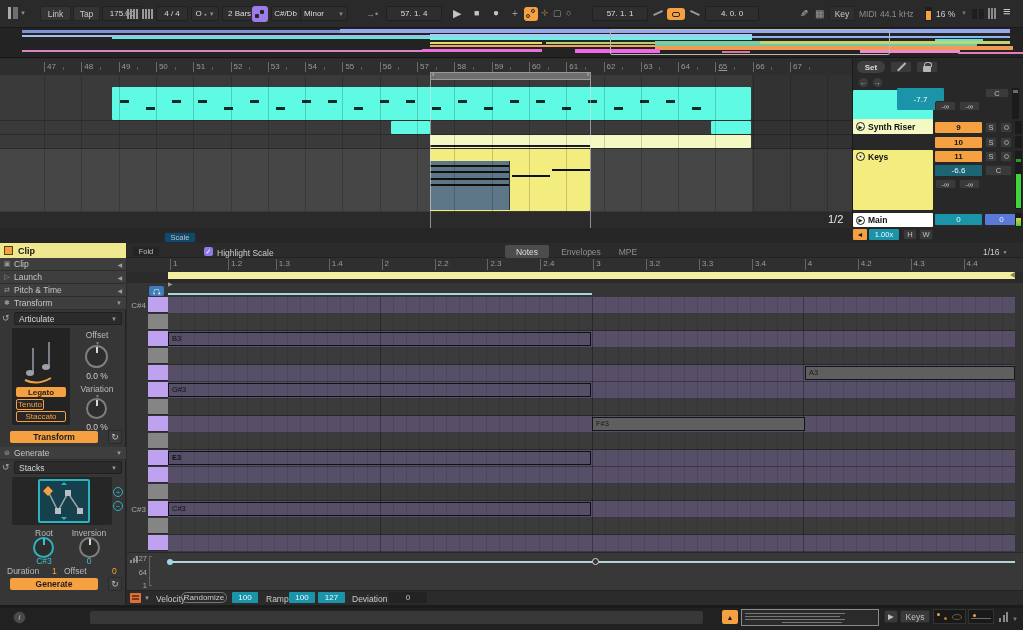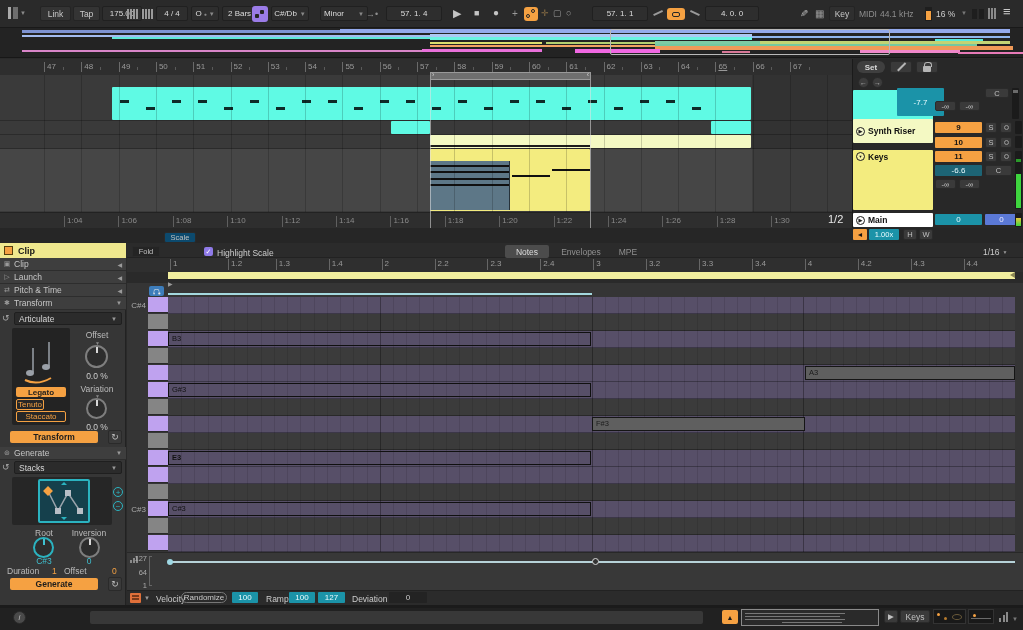--- a/index.html
+++ b/index.html
@@ -76,21 +76,21 @@
         <span style="font-size:6px;color:#888">▼</span>
       </div>
     <div class="a" style="left:252px;top:6px;width:16px;height:16px;background:var(--purple_icon);border-radius:3px">
       <i class="a" style="left:3px;top:8px;width:4px;height:4px;background:#262626;border-radius:1px"></i>
         <i class="a" style="left:8px;top:4px;width:4px;height:4px;background:#262626;border-radius:1px"></i>
     </div>
     <div class="a num" style="left:271px;top:6px;width:38px;gap:3px">
         <span>C#/Db</span>
         <span style="font-size:6px;color:#888">▼</span>
       </div>
-    <div class="a num" style="left:320px;top:6px;width:48px;gap:14px">
+    <div class="a num" style="left:300px;top:6px;width:48px;gap:14px">
         <span>Minor</span>
         <span style="font-size:6px;color:#888">▼</span>
       </div>
     <div class="a dim" style="left:366px;top:9px;font-size:9px">→•</div>
     <div class="a num" style="left:386px;top:6px;width:56px">57. 1. 4</div>
     <div class="a" style="left:453px;top:7px;color:#c4c4c4;font-size:11px">▶</div>
     <div class="a" style="left:474px;top:8px;color:#c4c4c4;font-size:9px">■</div>
     <div class="a" style="left:493px;top:7px;color:#c4c4c4;font-size:10px">●</div>
     <div class="a" style="left:512px;top:8px;color:#9a9a9a;font-size:10px">+</div>
     <div class="a" style="left:524px;top:7px;width:14px;height:14px;background:var(--orange);border-radius:3px">
@@ -274,71 +274,55 @@
       <div style="position: absolute; left: 715.4px; top: 75px; width: 1px; height: 137px; background: rgba(0, 0, 0, 0.18); z-index: 2;"></div>
       <div style="position: absolute; left: 752.7px; top: 75px; width: 1px; height: 137px; background: rgba(0, 0, 0, 0.18); z-index: 2;"></div>
       <div style="position: absolute; left: 790px; top: 75px; width: 1px; height: 137px; background: rgba(0, 0, 0, 0.18); z-index: 2;"></div>
       <div style="position: absolute; left: 827.3px; top: 75px; width: 1px; height: 137px; background: rgba(0, 0, 0, 0.18); z-index: 2;"></div>
     </div>
   <div id="sel-lines">
       <div style="position: absolute; left: 430px; top: 72px; width: 1px; height: 156px; background: rgba(225, 225, 225, 0.55); z-index: 4;"></div>
       <div style="position: absolute; left: 590px; top: 72px; width: 1px; height: 156px; background: rgba(225, 225, 225, 0.55); z-index: 4;"></div>
     </div>
 
-  <div class="a" id="time-ruler" style="left:0;top:212px;width:852px;height:16px;background:#2e2e2e;border-top:1px solid #222">
-      <div class="ttick" style="position: absolute; left: 64px;">1:04</div>
-      <div class="ttick" style="position: absolute; left: 118.4px;">1:06</div>
-      <div class="ttick" style="position: absolute; left: 172.8px;">1:08</div>
-      <div class="ttick" style="position: absolute; left: 227.2px;">1:10</div>
-      <div class="ttick" style="position: absolute; left: 281.6px;">1:12</div>
-      <div class="ttick" style="position: absolute; left: 336px;">1:14</div>
-      <div class="ttick" style="position: absolute; left: 390.4px;">1:16</div>
-      <div class="ttick" style="position: absolute; left: 444.8px;">1:18</div>
-      <div class="ttick" style="position: absolute; left: 499.2px;">1:20</div>
-      <div class="ttick" style="position: absolute; left: 553.6px;">1:22</div>
-      <div class="ttick" style="position: absolute; left: 608px;">1:24</div>
-      <div class="ttick" style="position: absolute; left: 662.4px;">1:26</div>
-      <div class="ttick" style="position: absolute; left: 716.8px;">1:28</div>
-      <div class="ttick" style="position: absolute; left: 771.2px;">1:30</div>
-    </div>
   <div class="a" style="left:828px;top:213px;font-size:11px;color:#e8e8e8;z-index:6">1/2</div>
   <div class="a" style="left:0;top:228px;width:852px;height:15px;background:#262626"></div>
 
   <div class="a" style="left:852px;top:59px;width:171px;height:184px;background:#282828;border-left:1px solid #1a1a1a"></div>
   <div class="a" style="left:857px;top:61px;width:28px;height:12px;background:#3f3f3f;border-radius:6px;color:#ddd;font-size:8px;display:flex;align-items:center;justify-content:center;font-weight:bold">Set</div>
   <div class="a sbtn" style="left:890px;top:61px;width:22px;height:12px">
       <span class="diag"></span>
     </div>
   <div class="a sbtn" style="left:916px;top:61px;width:22px;height:12px">
       <span class="lock"></span>
     </div>
   <div class="a circ" style="left:858px;top:77px;width:11px;height:11px;font-size:7px">←</div>
   <div class="a circ" style="left:872px;top:77px;width:11px;height:11px;font-size:7px">→</div>
 
   <div class="a" style="left:853px;top:90px;width:80px;height:30px;background:var(--cyan);border-radius:1px"></div>
-  <div class="a tbox" style="left:897px;top:88px;width:47px;height:28px">-7.7</div>
+  <div class="a tbox" style="left:897px;top:88px;width:47px;height:22px">-7.7</div>
   <div class="a sbtn" style="left:985px;top:88px;width:24px;height:10px">C</div>
   <div class="a sbtn" style="left:935px;top:101px;width:21px;height:10px">-∞</div>
   <div class="a sbtn" style="left:959px;top:101px;width:21px;height:10px">-∞</div>
   <div class="meter" style="left:1012px;top:88px;height:31px">
       <i class="a" style="left:1px;top:2px;width:5px;height:3px;background:#6a6a6a"></i>
     </div>
 
   <div class="thname" style="top:121px;height:13px;background:var(--cyan)">
       <span class="pc">▶</span>
       <span>Bass Drop</span>
     </div>
   <div class="a obox" style="left:935px;top:122px;width:47px;height:11px">9</div>
   <div class="a sbtn" style="left:985px;top:122px;width:12px;height:11px">S</div>
   <div class="a sbtn" style="left:1000px;top:122px;width:12px;height:11px">
       <i style="width:5px;height:5px;border:1px solid #999;border-radius:50%"></i>
     </div>
   <div class="meter" style="left:1015px;top:121px;height:13px"></div>
 
-  <div class="thname" style="top:119px;height:24px;background:var(--pale_yellow)">
+  <div class="thname" style="top:119px;height:15px;background:var(--pale_yellow)">
       <span class="pc">▶</span>
       <span>Synth Riser</span>
     </div>
   <div class="a obox" style="left:935px;top:137px;width:47px;height:11px">10</div>
   <div class="a sbtn" style="left:985px;top:137px;width:12px;height:11px">S</div>
   <div class="a sbtn" style="left:1000px;top:137px;width:12px;height:11px">
       <i style="width:5px;height:5px;border:1px solid #999;border-radius:50%"></i>
     </div>
   <div class="meter" style="left:1015px;top:136px;height:12px"></div>
 

